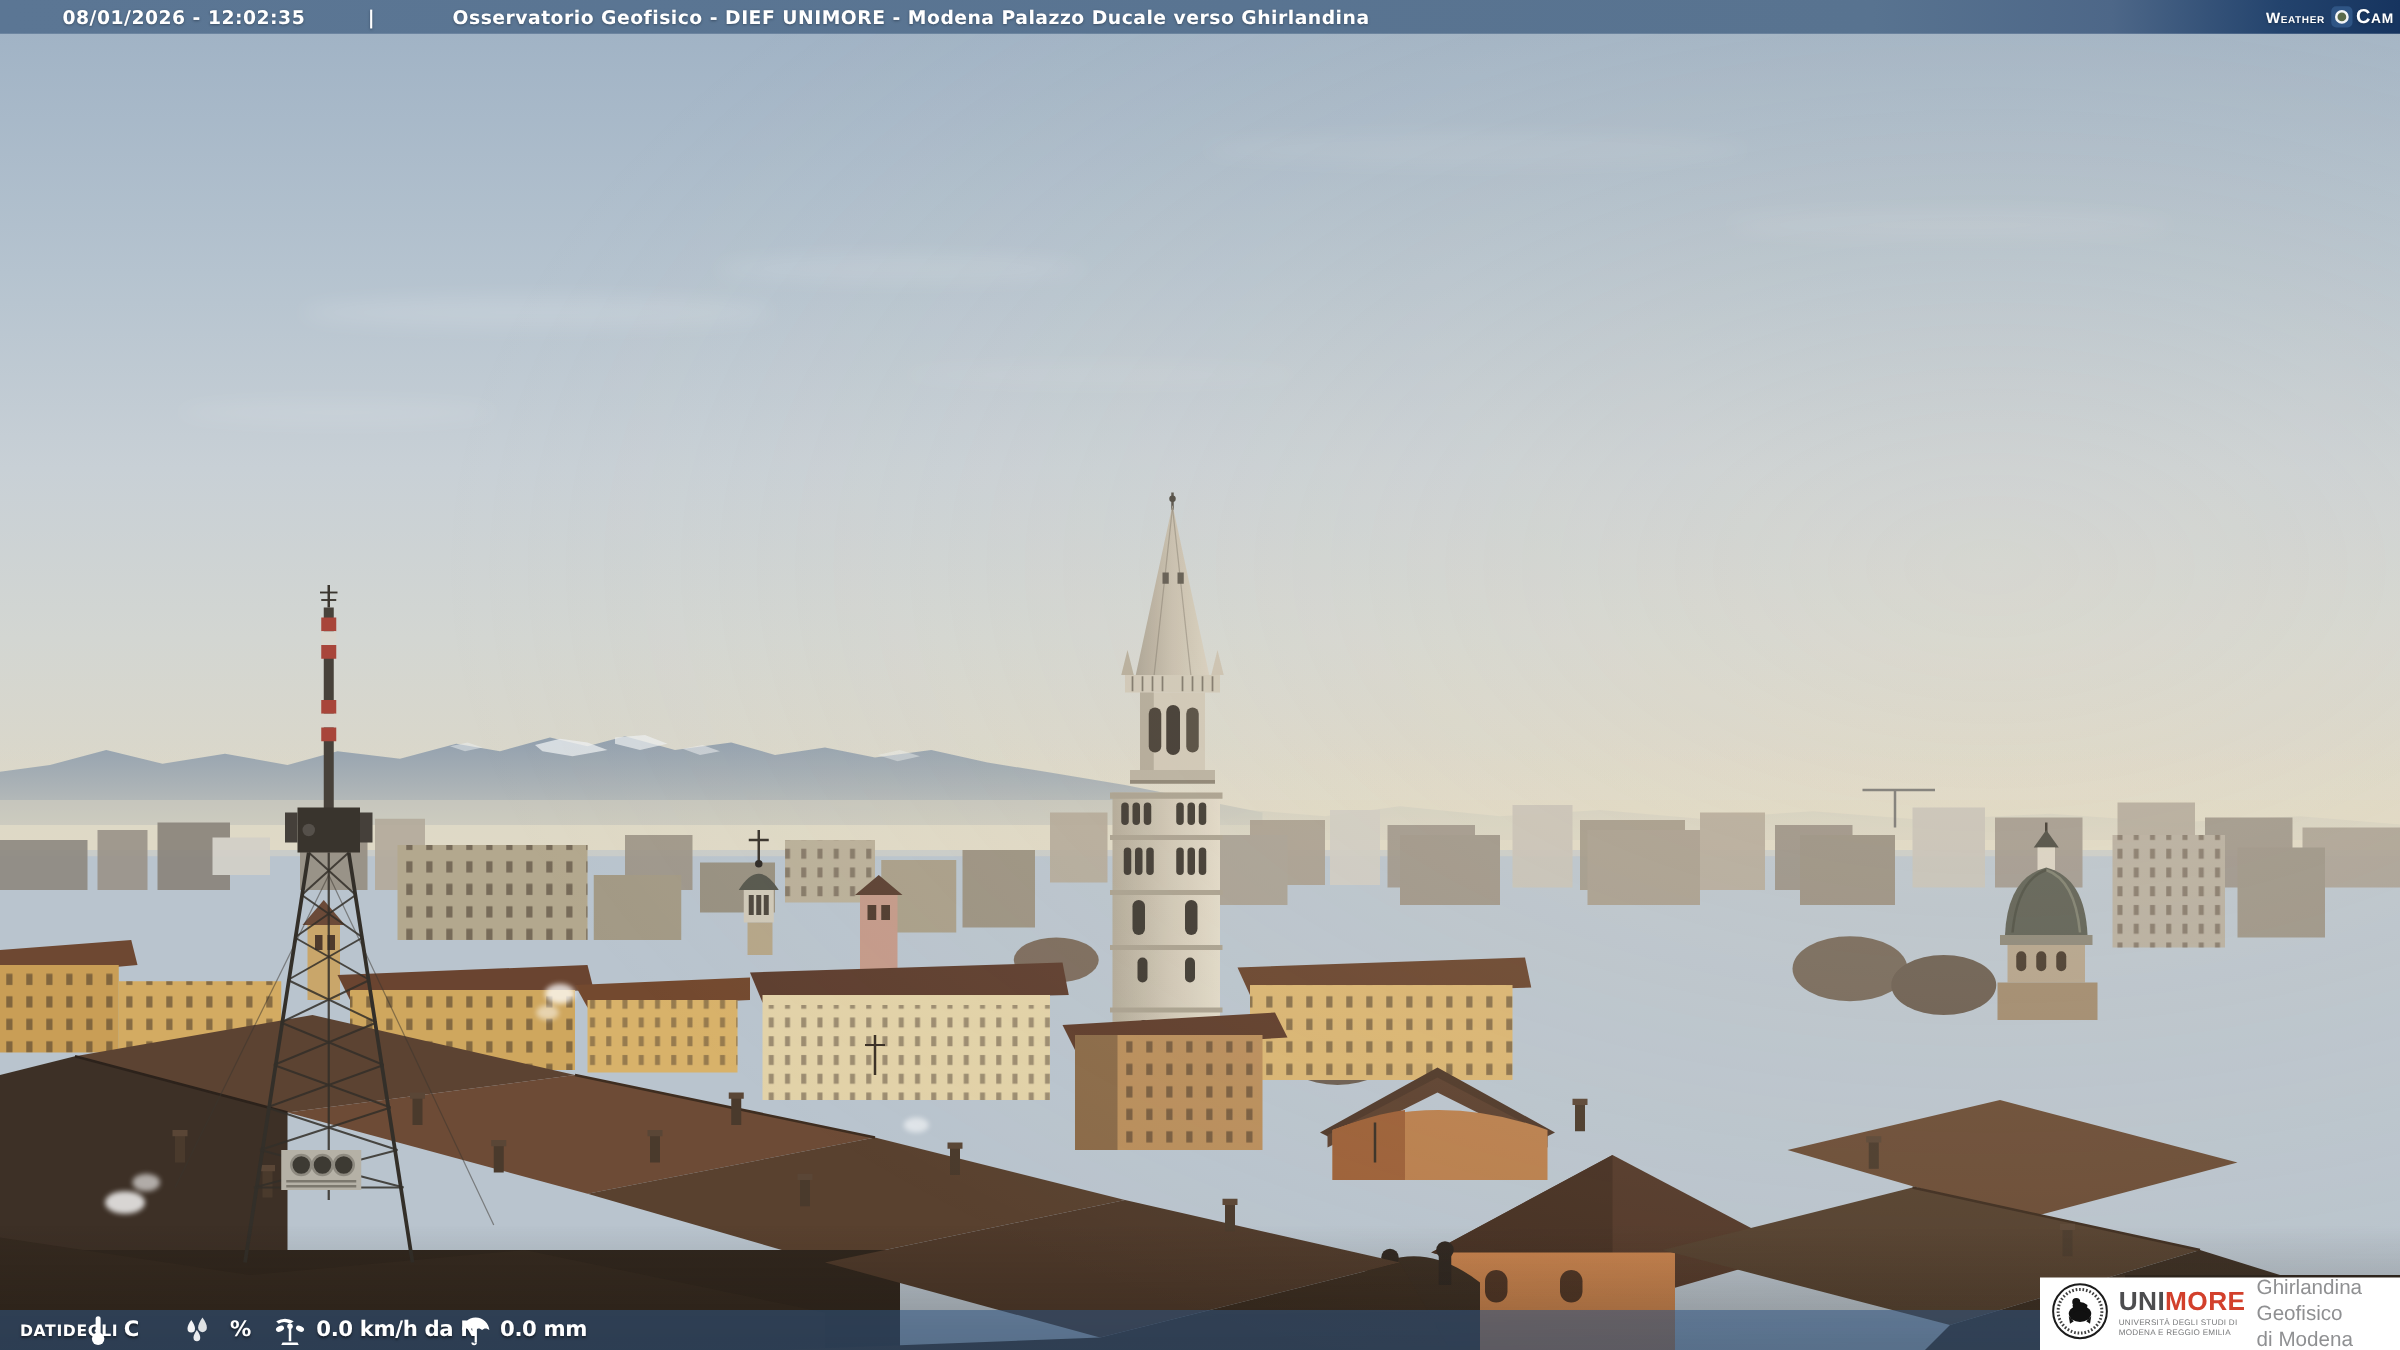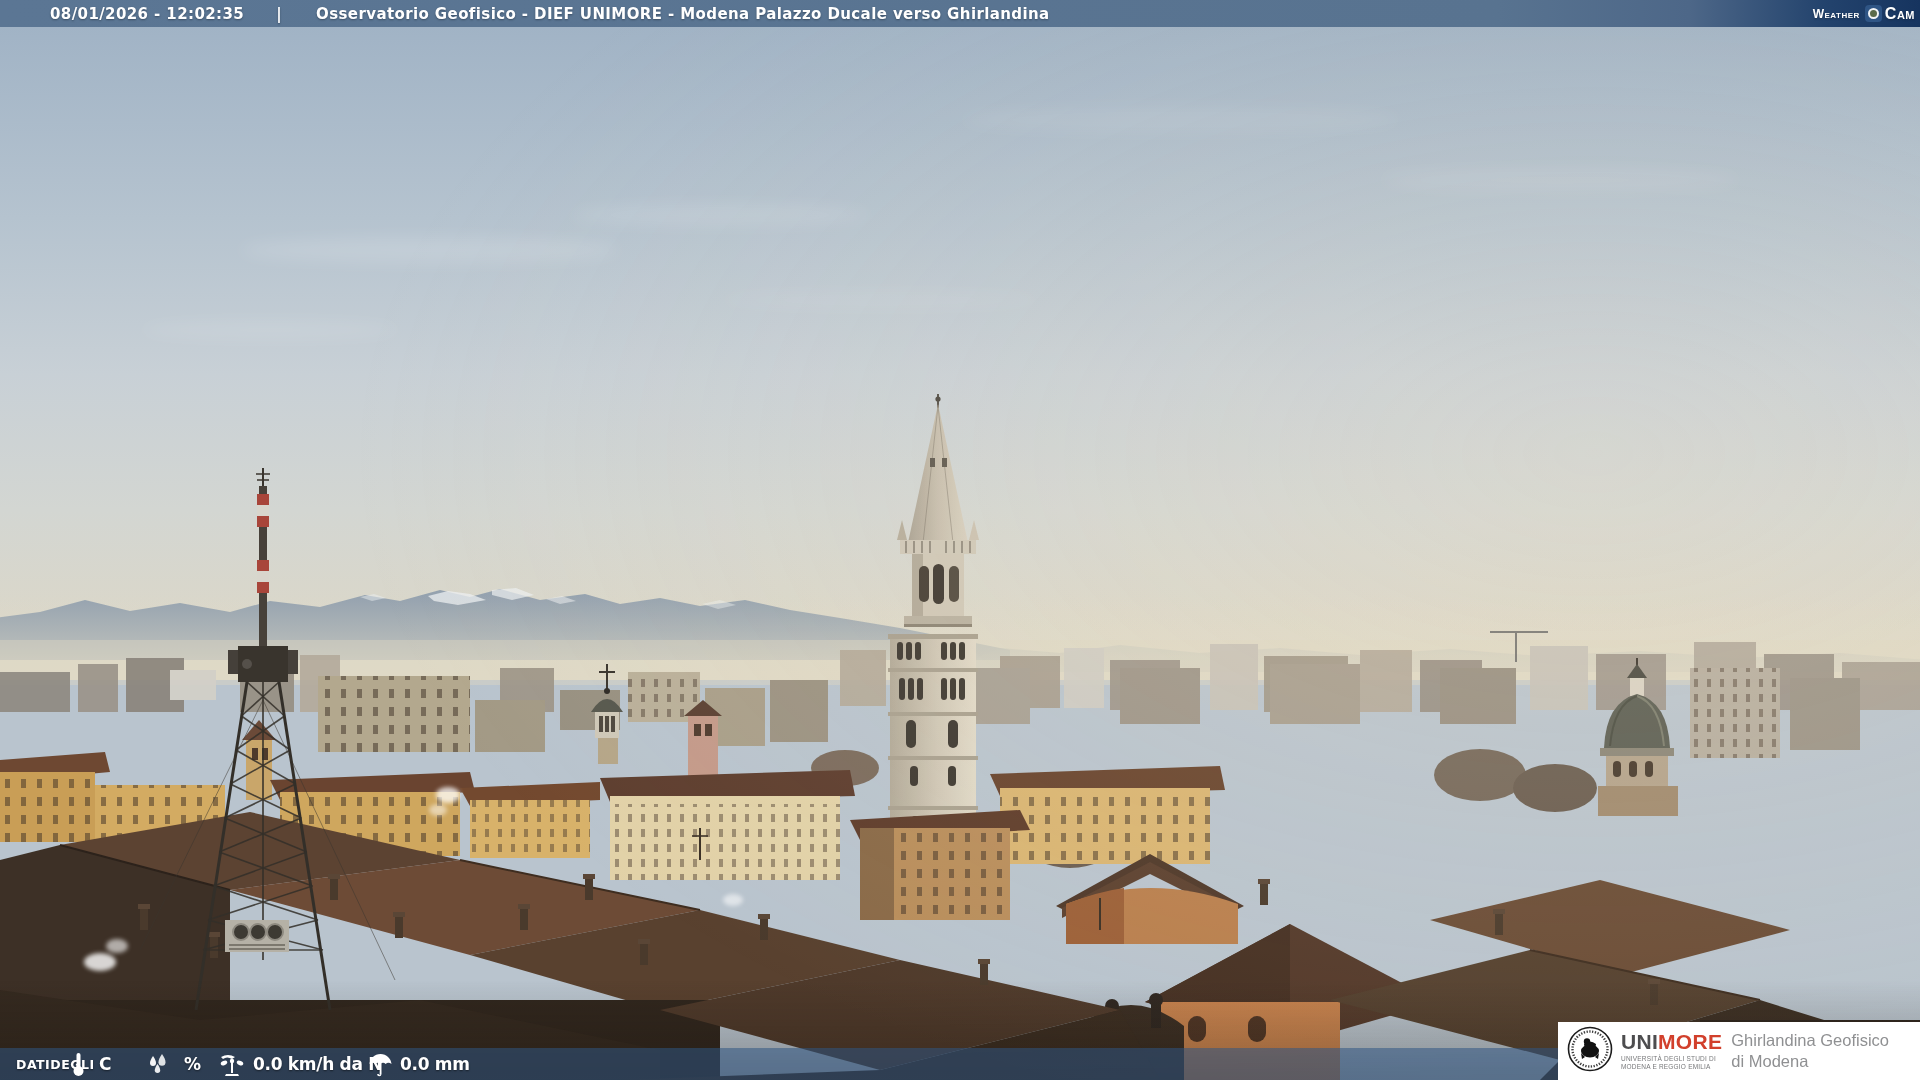--- a/index.html
+++ b/index.html
@@ -11,24 +11,25 @@
   
   #scene{position:absolute;inset:0;}
   
   .top-bar{
     position:absolute;top:0;left:0;right:0;height:27px;z-index:10;
     display:flex;align-items:center;
     background:linear-gradient(90deg,#5b7694 0%,#587390 78%,#4d6788 88%,#23436d 95%,#16345f 100%);
     color:#fff;font-weight:bold;font-size:15px;letter-spacing:.4px;
     text-shadow:0 1px 2px rgba(20,30,45,.45);
     white-space:nowrap;
+    gap:18px;
   }
   .tb-timestamp{margin-left:50px;}
   .tb-sep{margin-left:32px;font-weight:bold;}
-  .tb-title{margin-left:34px;}
+  .tb-title{margin-left:44px;}
   .tb-spacer{flex:1;}
   .wcam{display:flex;align-items:center;margin-right:5px;font-family:"Liberation Sans",sans-serif;}
   .wcam-w{font-variant:small-caps;font-size:12px;font-weight:700;letter-spacing:.5px;}
   .wcam-lens{
     width:17px;height:17px;border-radius:4px;background:#2f5585;
     margin:0 3px 0 5px;display:flex;align-items:center;justify-content:center;
   }
   .wcam-lens i{
     display:block;width:11px;height:11px;border-radius:50%;
     background:#5a6a4a;border:2.5px solid #f2f4f6;box-sizing:border-box;
@@ -45,21 +46,21 @@
     font-size:12.5px;line-height:13px;font-weight:bold;letter-spacing:.5px;text-align:center;
     text-shadow:0 1px 2px rgba(0,0,0,.5);}
   .bb-temp{left:72px;}
   .bb-hum{left:146px;}
   .bb-wind{left:218px;}
   .bb-rain{left:368px;}
   .bb-val{font-size:17px;font-weight:bold;letter-spacing:-.3px;text-shadow:0 1px 2px rgba(0,0,0,.5);}
   .bb-icon{display:flex;align-items:center;}
   
   .logo-box{
-    position:absolute;right:0;bottom:0;width:362px;height:58px;z-index:8;
+    position:absolute;right:0;bottom:0;width:288px;height:58px;z-index:8;
     background:#fff;display:flex;align-items:center;
     font-family:"Liberation Sans",sans-serif;
   }
   .seal{margin-left:9px;flex:0 0 auto;}
   .brand-col{margin-left:8px;flex:0 0 auto;}
   .brand-line{font-size:21px;font-weight:bold;letter-spacing:.3px;line-height:20px;}
   .brand-uni{color:#4d4d4f;}
   .brand-more{color:#d2402c;}
   .brand-sub{font-size:6.5px;color:#77787a;letter-spacing:.2px;line-height:7.5px;margin-top:2px;}
   .dept-col{margin-left:9px;color:#8f9092;font-size:16.5px;line-height:21px;}

